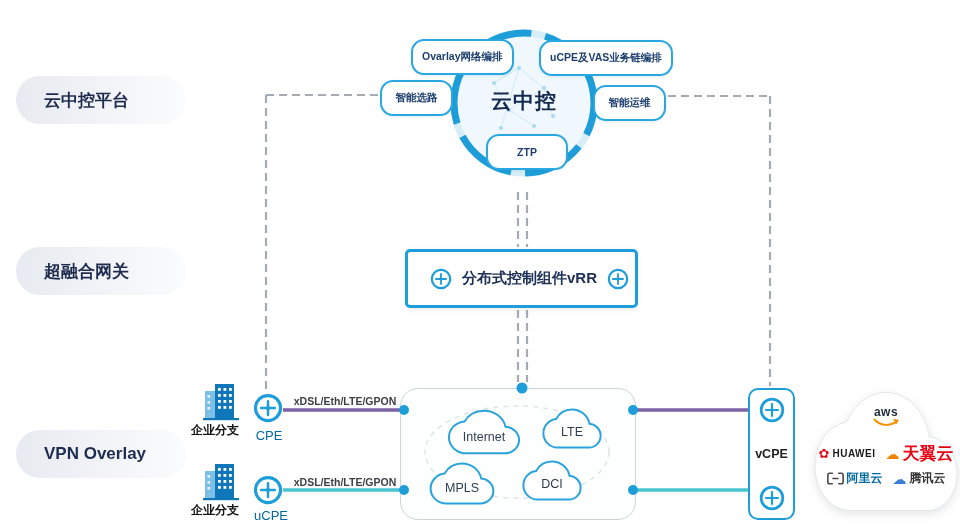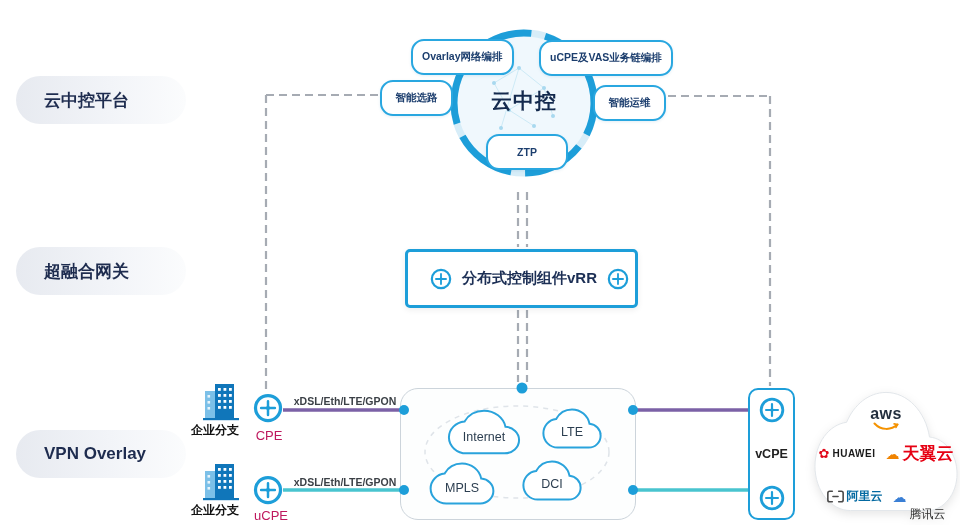--- a/index.html
+++ b/index.html
@@ -43,47 +43,47 @@
     border:1.5px solid #ccd4db; border-radius:18px; background:#fdfefe;
   }
 
   .cloud { position:absolute; }
   .cloud svg { display:block; }
   .cloud-label { position:absolute; left:0; top:0; width:100%; height:100%;
     display:flex; align-items:center; justify-content:center; padding-top:12%;
     font-size:12.5px; color:#2c3e50; }
 
   
-  .node-label { position:absolute; font-size:13px; color:#be185d; text-align:center; }
+  .node-label { position:absolute; font-size:13px; color:#0369a1; text-align:center; }
   .site-label { position:absolute; font-size:12px; font-weight:700; color:#111; text-align:center; }
   .link-label { position:absolute; width:118px; text-align:center; font-size:10.5px; font-weight:700; color:#3b4046; white-space:nowrap; }
 
   
   .vcpe {
     position:absolute; left:748px; top:388px; width:47px; height:132px;
     background:#fff; border:2.5px solid #1d9ed9; border-radius:10px;
     display:flex; flex-direction:column; align-items:center; justify-content:space-between;
     padding:7px 0;
   }
   .vcpe-label { font-size:12.5px; color:#222; font-weight:600; }
 
   
   .providers { position:absolute; left:812px; top:388px; width:148px; height:127px;
     filter:drop-shadow(0 3px 5px rgba(0,0,0,.10)); }
   .providers svg.bg { position:absolute; inset:0; }
   .prov-row { position:absolute; width:100%; display:flex; align-items:center; justify-content:center; gap:10px; }
   .prov-item { display:flex; align-items:center; gap:3px; white-space:nowrap; }
-  .aws-word { font-size:16px; font-weight:700; color:#232f3e; letter-spacing:.5px; line-height:1; }
+  .aws-word { font-size:12px; font-weight:700; color:#232f3e; letter-spacing:.5px; line-height:1; }
   .huawei-flower { color:#e10718; font-size:13px; line-height:1; }
   .huawei-word { font-size:10px; font-weight:700; color:#1a1a1a; letter-spacing:.5px; }
   .ctyun-cloud { color:#f08300; font-size:14px; line-height:1; }
   .ctyun-word { font-size:17px; font-weight:700; color:#e60113; }
   .aliyun-word { font-size:12px; font-weight:700; color:#0369a1; }
   .tencent-cloud { color:#3a7fd5; font-size:14px; line-height:1; }
-  .tencent-word { font-size:12px; font-weight:400; color:#333;margin-top:36px; }
+  .tencent-word { font-size:12px; font-weight:700; color:#333; }
 
   svg.layer { position:absolute; left:0; top:0; pointer-events:none; }
 </style>
 </head>
 <body>
 
 <div id="stage">
 
   <div class="section-pill" style="top:76px;">
     <span>云中控平台</span>

